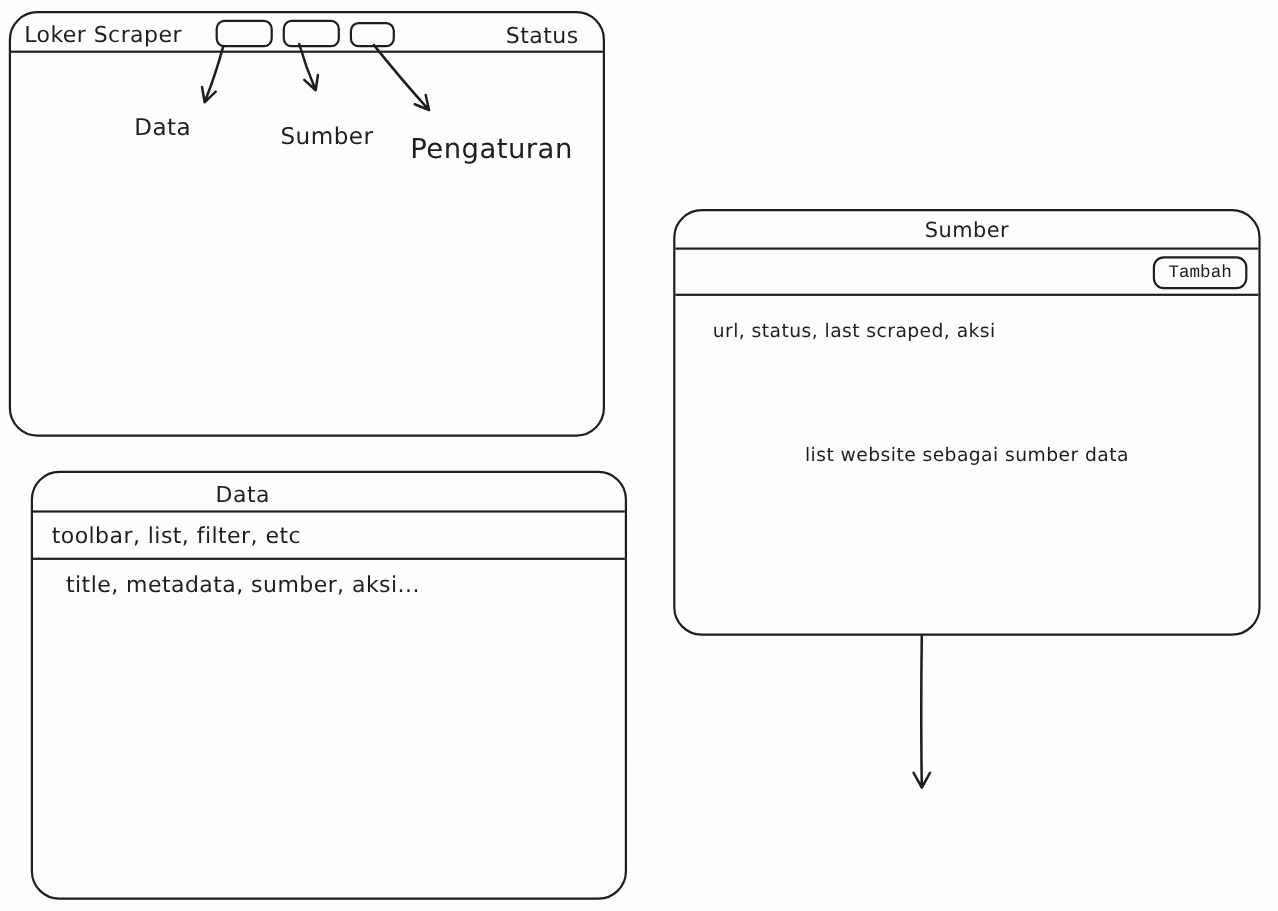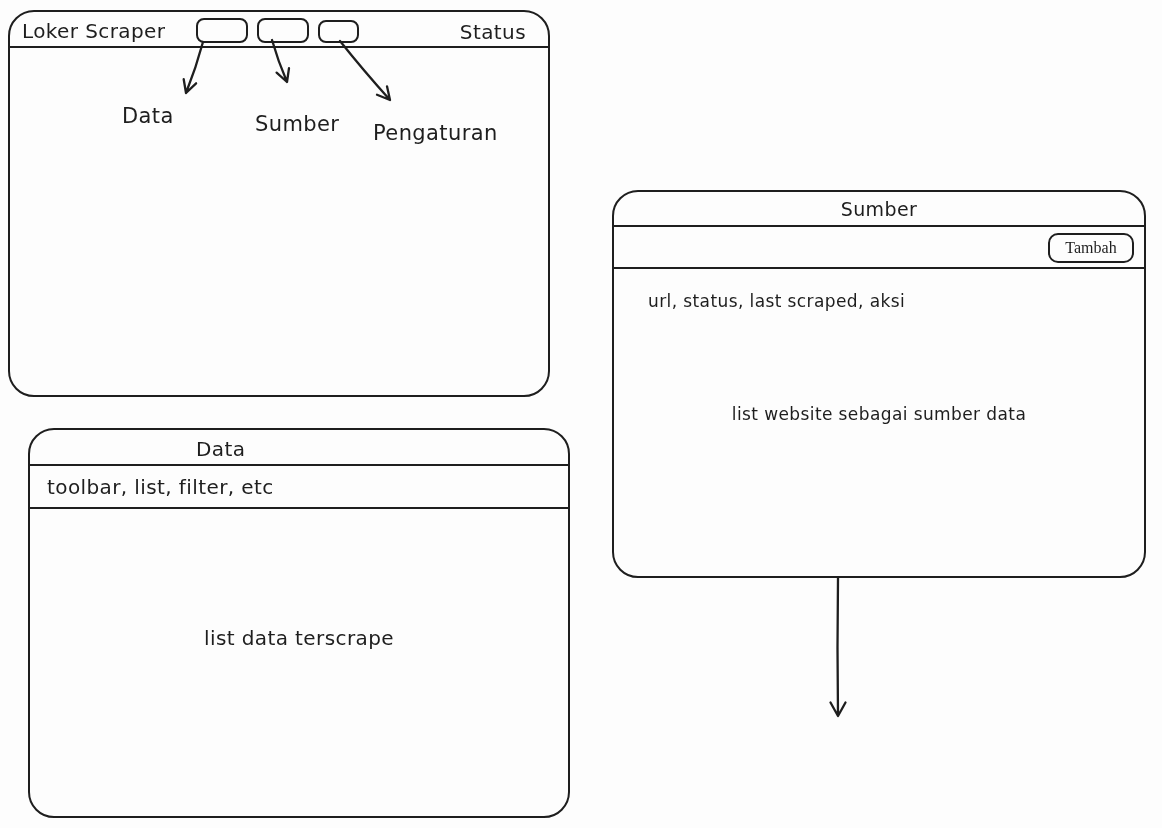--- a/index.html
+++ b/index.html
@@ -26,21 +26,21 @@
     color:var(--ink);
   }
   .centered{left:0;right:0;text-align:center;}
   .tab-box{
     position:absolute;border:2.6px solid var(--ink);border-radius:8px;
     background:transparent;
   }
   .btn{
     position:absolute;border:2.4px solid var(--ink);border-radius:10px;
     background:transparent;display:flex;align-items:center;justify-content:center;
-    font-family:Liberation Serif, serif;color:var(--ink);
+    font-family:Liberation Mono, monospace;color:var(--ink);
   }
   svg.arrows{
     position:absolute;left:0;top:0;width:1162px;height:828px;
     pointer-events:none;
   }
   svg.arrows path{
     stroke:var(--ink);stroke-width:2.3;fill:none;
     stroke-linecap:round;stroke-linejoin:round;
   }
 </style>
@@ -53,40 +53,40 @@
     <div class="hline" style="top:34px;"></div>
     <span class="sketch-text" style="left:12px;top:7px;font-size:20px;">Loker Scraper</span>
     <span class="sketch-text" style="right:22px;top:8px;font-size:20px;margin-left:43px;">Status</span>
 
     <div class="tab-box" style="left:186px;top:6px;width:52px;height:25px;"></div>
     <div class="tab-box" style="left:247px;top:6px;width:52px;height:25px;"></div>
     <div class="tab-box" style="left:308px;top:8px;width:41px;height:23px;"></div>
 
     <span class="sketch-text" style="left:112px;top:92px;font-size:21px;">Data</span>
     <span class="sketch-text" style="left:245px;top:100px;font-size:21px;">Sumber</span>
-    <span class="sketch-text" style="left:363px;top:109px;font-size:21px;">Pengaturan</span>
+    <span class="sketch-text" style="left:363px;top:109px;font-size:25px;">Pengaturan</span>
   </div>
 
   <div class="window" style="left:612px;top:190px;width:534px;height:388px;">
     <div class="hline" style="top:33px;"></div>
     <div class="hline" style="top:75px;"></div>
     <span class="sketch-text centered" style="top:6px;font-size:19px;">Sumber</span>
     <div class="btn" style="right:10px;top:41px;width:86px;height:30px;font-size:16px;">
       <span>Tambah</span>
     </div>
     <span class="sketch-text centered" style="top:212px;font-size:17px;">list website sebagai sumber data</span>
     <span class="sketch-text" style="left:34px;top:99px;font-size:17px;">url, status, last scraped, aksi</span>
   </div>
 
   <div class="window" style="left:28px;top:428px;width:542px;height:390px;">
     <div class="hline" style="top:34px;"></div>
     <div class="hline" style="top:77px;"></div>
     <span class="sketch-text" style="left:166px;top:7px;font-size:20px;">Data</span>
     <span class="sketch-text" style="left:17px;top:45px;font-size:20px;">toolbar, list, filter, etc</span>
-    <span class="sketch-text centered" style="top:196px;font-size:20px;">list data terscrape</span>
+    <span class="sketch-text" style="left:30px;top:89px;font-size:20px;">title, metadata, sumber, aksi...</span>
   </div>
 
   <svg class="arrows" viewBox="0 0 1162 828">
     <path d="M203,42 Q196,68 186,93 M183.7,79.2 L186,93 L196.1,83.3"></path>
     <path d="M272,40 Q278,61 287,82 M276.6,72.6 L287,82 L289,68.1"></path>
     <path d="M340,41 Q363,70 390,100 M377,94.8 L390,100 L387,86.3"></path>
     <path d="M838,578 Q837,648 838,716 M830.5,702.5 L838,716 L845.5,702.5"></path>
   </svg>
 
 </div>

